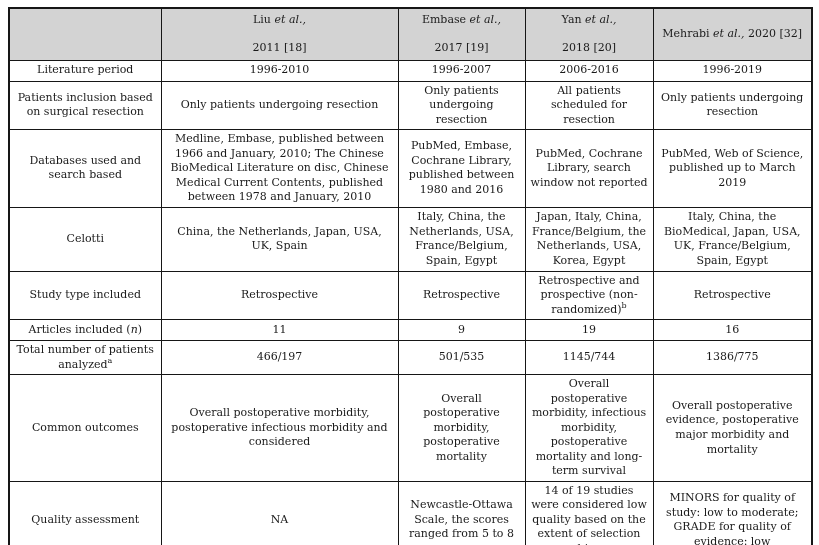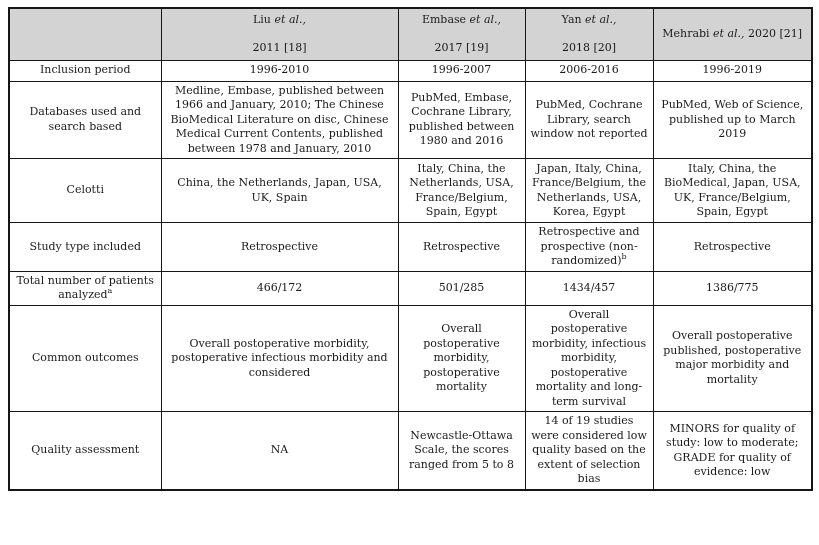--- a/index.html
+++ b/index.html
@@ -77,31 +77,38 @@
         </th>
         <th>
           <div class="h-top"><span>Embase</span> <em>et al.,</em></div>
           <div>2017 [19]</div>
         </th>
         <th>
           <div class="h-top"><span>Yan</span> <em>et al.,</em></div>
           <div>2018 [20]</div>
         </th>
         <th>
-          <div><span>Mehrabi</span> <em>et al.,</em> <span>2020 [21]</span></div>
+          <div><span>Mehrabi</span> <em>et al.,</em> <span>2020 [32]</span></div>
         </th>
       </tr>
     </thead>
     <tbody>
       <tr class="h-r0">
-        <td>Inclusion period</td>
+        <td>Literature period</td>
         <td>1996-2010</td>
         <td>1996-2007</td>
         <td>2006-2016</td>
         <td>1996-2019</td>
+      </tr>
+      <tr class="h-r1">
+        <td>Patients inclusion based on surgical resection</td>
+        <td>Only patients undergoing resection</td>
+        <td>Only patients undergoing resection</td>
+        <td>All patients scheduled for resection</td>
+        <td>Only patients undergoing resection</td>
       </tr>
       <tr class="h-r2">
         <td>Databases used and search based</td>
         <td>Medline, Embase, published between 1966 and January, 2010; The Chinese BioMedical Literature on disc, Chinese Medical Current Contents, published between 1978 and January, 2010</td>
         <td>PubMed, Embase, Cochrane Library, published between 1980 and 2016</td>
         <td>PubMed, Cochrane Library, search window not reported</td>
         <td>PubMed, Web of Science, published up to March 2019</td>
       </tr>
       <tr class="h-r3">
         <td>Celotti</td>
@@ -110,33 +117,40 @@
         <td>Japan, Italy, China, France/Belgium, the Netherlands, USA, Korea, Egypt</td>
         <td>Italy, China, the BioMedical, Japan, USA, UK, France/Belgium, Spain, Egypt</td>
       </tr>
       <tr class="h-r4">
         <td>Study type included</td>
         <td>Retrospective</td>
         <td>Retrospective</td>
         <td><span>Retrospective and prospective (non-randomized)</span><sup>b</sup></td>
         <td>Retrospective</td>
       </tr>
+      <tr class="h-r5">
+        <td><span>Articles included (</span><em>n</em><span>)</span></td>
+        <td>11</td>
+        <td>9</td>
+        <td>19</td>
+        <td>16</td>
+      </tr>
       <tr class="h-r6">
         <td><span>Total number of patients analyzed</span><sup>a</sup></td>
-        <td>466/172</td>
-        <td>501/285</td>
-        <td>1434/457</td>
+        <td>466/197</td>
+        <td>501/535</td>
+        <td>1145/744</td>
         <td>1386/775</td>
       </tr>
       <tr class="h-r7">
         <td>Common outcomes</td>
         <td>Overall postoperative morbidity, postoperative infectious morbidity and considered</td>
         <td>Overall postoperative morbidity, postoperative mortality</td>
         <td>Overall postoperative morbidity, infectious morbidity, postoperative mortality and long-term survival</td>
-        <td>Overall postoperative published, postoperative major morbidity and mortality</td>
+        <td>Overall postoperative evidence, postoperative major morbidity and mortality</td>
       </tr>
       <tr class="h-r8">
         <td>Quality assessment</td>
         <td>NA</td>
         <td>Newcastle-Ottawa Scale, the scores ranged from 5 to 8</td>
         <td>14 of 19 studies were considered low quality based on the extent of selection bias</td>
         <td>MINORS for quality of study: low to moderate; GRADE for quality of evidence: low</td>
       </tr>
 
     </tbody>

